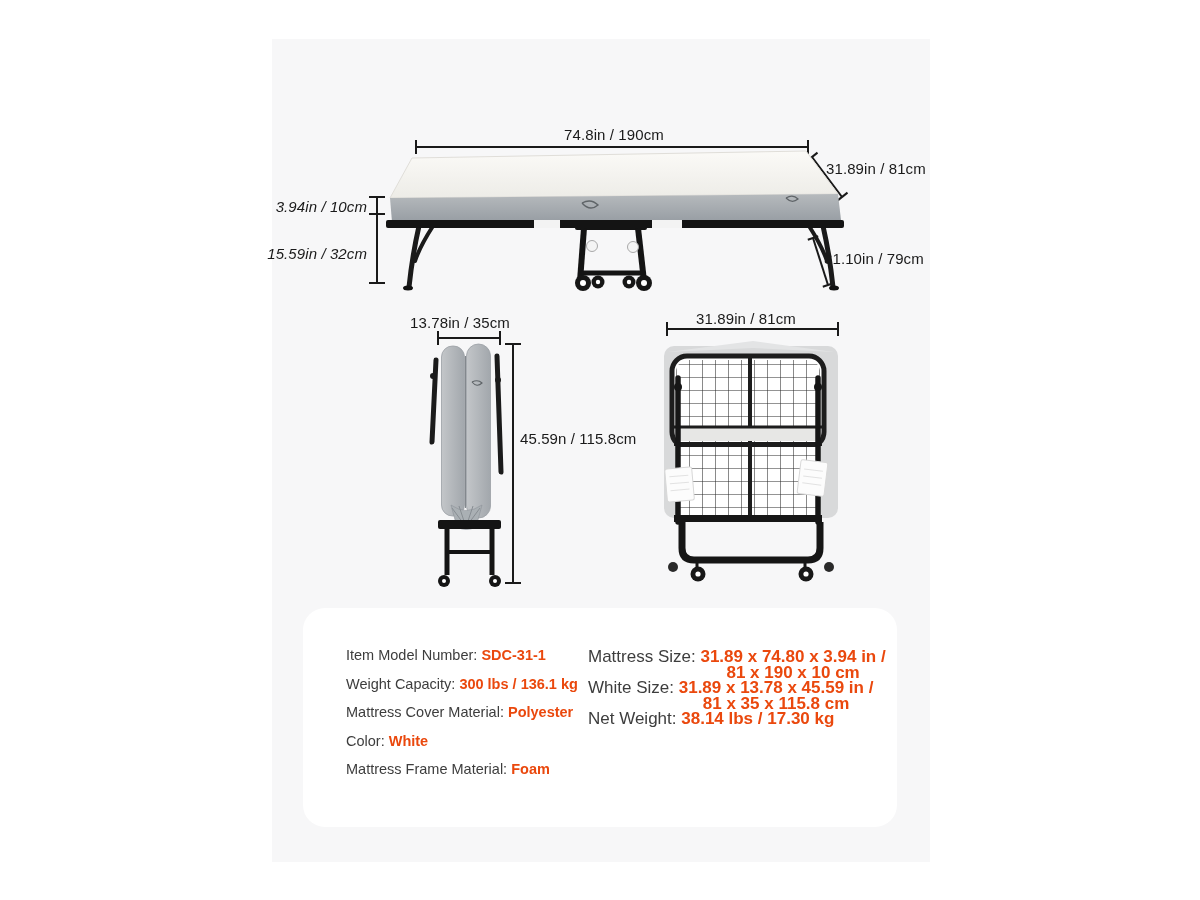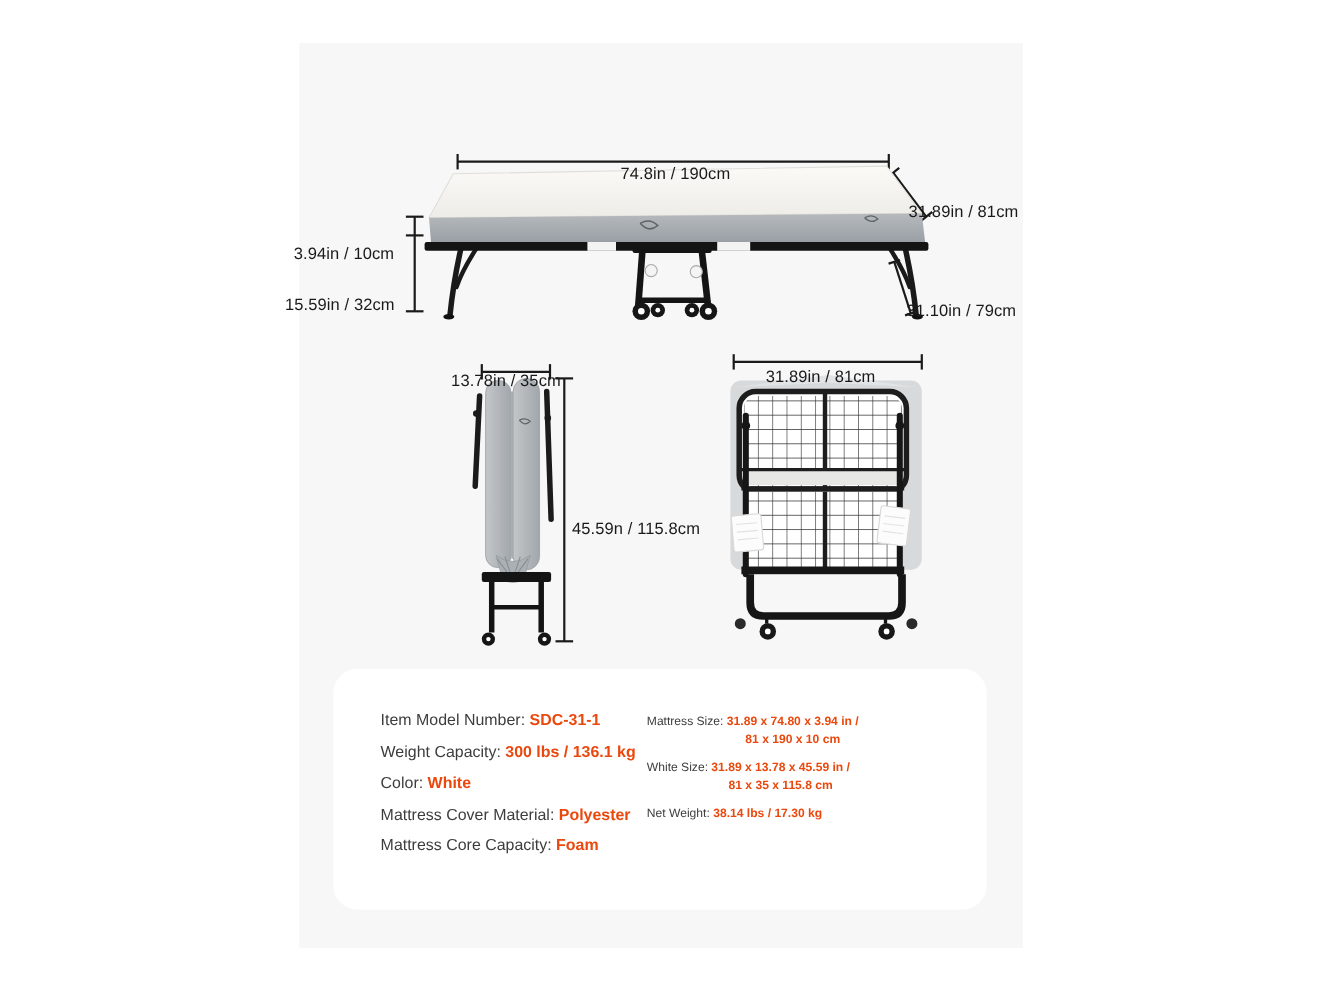--- a/index.html
+++ b/index.html
@@ -4,27 +4,27 @@
 <style>
   :root{
     --page-bg:#ffffff; --stage-bg:#f7f7f8; --card-bg:#ffffff;
     --accent:#ea480d; --spec-label:#3d3d3d; --dim-text:#1a1a1a;
   }
   *{margin:0;padding:0;box-sizing:border-box;}
   body{background:var(--page-bg);font-family:"Liberation Sans", sans-serif;}
   .canvas{position:relative;width:1200px;height:900px;background:var(--page-bg);overflow:hidden;}
   .stage{position:absolute;left:272px;top:39px;width:658px;height:823px;background:var(--stage-bg);}
   svg.art{position:absolute;left:0;top:0;width:1200px;height:900px;pointer-events:none;}
-  .dim{position:absolute;font-size:15px;font-weight:500;color:var(--dim-text);letter-spacing:.1px;white-space:nowrap;margin-top:24px;}
+  .dim{position:absolute;font-size:15px;font-weight:500;color:var(--dim-text);letter-spacing:.1px;white-space:nowrap;}
   .dim.center{text-align:center;}
-  .dim.right{}
+  .dim.right{text-align:right;font-style:italic;}
   .spec-card{position:absolute;left:303px;top:608px;width:594px;height:219px;background:var(--card-bg);border-radius:22px;}
   .spec-col{position:absolute;display:flex;flex-direction:column;}
   .col-left{left:43px;top:38px;gap:9.5px;font-size:14.5px;line-height:19px;}
-  .col-right{left:285px;top:41px;gap:11px;font-size:11px;line-height:15.5px;}
+  .col-right{left:285px;top:41px;font-size:17px;line-height:15.5px;}
   .slabel{color:var(--spec-label);}
   .sval{color:var(--accent);font-weight:bold;}
   .svalwrap{display:inline-block;vertical-align:top;}
   .sval2{display:block;text-align:center;}
   .srow{white-space:nowrap;}
 </style>
 </head>
 <body>
 
 <div class="canvas">
@@ -206,30 +206,30 @@
       </g>
     </g>
   </svg>
 
   <div class="dim center" style="left:514px;top:126px;width:200px;">74.8in / 190cm</div>
   <div class="dim" style="left:826px;top:160px;">31.89in / 81cm</div>
   <div class="dim right" style="left:267px;top:198px;width:100px;">3.94in / 10cm</div>
   <div class="dim right" style="left:259px;top:245px;width:108px;">15.59in / 32cm</div>
   <div class="dim" style="left:824px;top:250px;">31.10in / 79cm</div>
   <div class="dim center" style="left:405px;top:314px;width:110px;">13.78in / 35cm</div>
-  <div class="dim" style="left:520px;top:448px;">45.59n / 115.8cm</div>
+  <div class="dim" style="left:520px;top:430px;">45.59n / 115.8cm</div>
   <div class="dim center" style="left:687px;top:310px;width:118px;">31.89in / 81cm</div>
 
   <div class="spec-card">
     <div class="spec-col col-left">
       <div class="srow"><span class="slabel">Item Model Number:</span> <span class="sval">SDC-31-1</span></div>
       <div class="srow"><span class="slabel">Weight Capacity:</span> <span class="sval">300 lbs / 136.1 kg</span></div>
+      <div class="srow"><span class="slabel">Mattress Cover Material:</span> <span class="sval">Polyester</span></div>
       <div class="srow"><span class="slabel">Color:</span> <span class="sval">White</span></div>
-      <div class="srow"><span class="slabel">Mattress Cover Material:</span> <span class="sval">Polyester</span></div>
-      <div class="srow"><span class="slabel">Mattress Core Capacity:</span> <span class="sval">Foam</span></div>
+      <div class="srow"><span class="slabel">Mattress Frame Material:</span> <span class="sval">Foam</span></div>
     </div>
     <div class="spec-col col-right">
       <div class="srow"><span class="slabel">Mattress Size:</span> <span class="svalwrap"><span class="sval">31.89 x 74.80 x 3.94 in /</span><span class="sval sval2">81 x 190 x 10 cm</span></span></div>
       <div class="srow"><span class="slabel">White Size:</span> <span class="svalwrap"><span class="sval">31.89 x 13.78 x 45.59 in /</span><span class="sval sval2">81 x 35 x 115.8 cm</span></span></div>
       <div class="srow"><span class="slabel">Net Weight:</span> <span class="svalwrap"><span class="sval">38.14 lbs / 17.30 kg</span><span class="sval sval2"></span></span></div>
     </div>
   </div>
 </div>
 
 </body></html>

